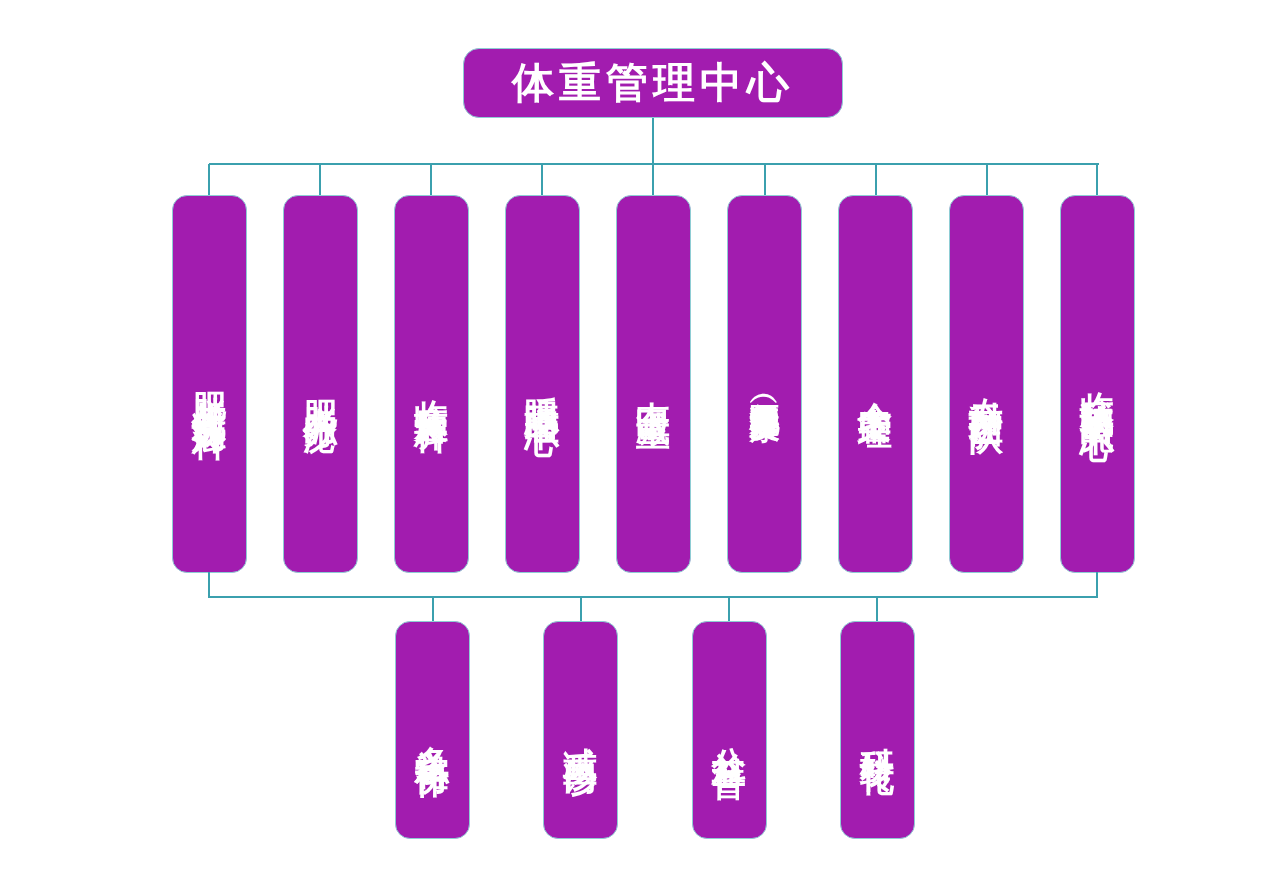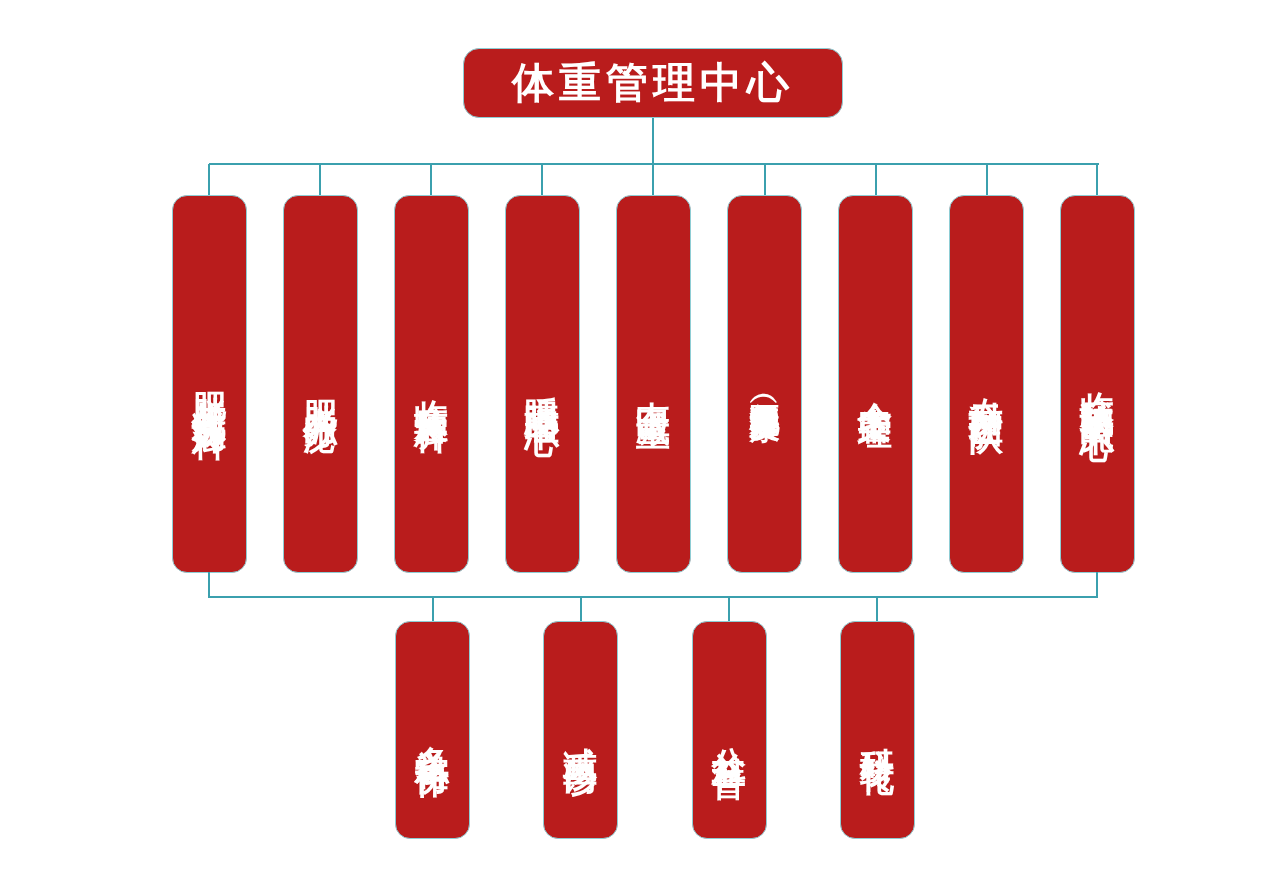--- a/index.html
+++ b/index.html
@@ -12,21 +12,21 @@
     position: relative;
     width: 1263px;
     height: 872px;
     margin: 0 auto;
     background: #ffffff;
     overflow: hidden;
   }
   .box {
     position: absolute;
     box-sizing: border-box;
-    background: #b91c1c;
+    background: #a21caf;
     border: 1px solid #8ECDD4;
     border-radius: 15px;
     color: #ffffff;
     font-weight: bold;
     display: flex;
     align-items: center;
     justify-content: center;
     text-align: center;
   }
   

